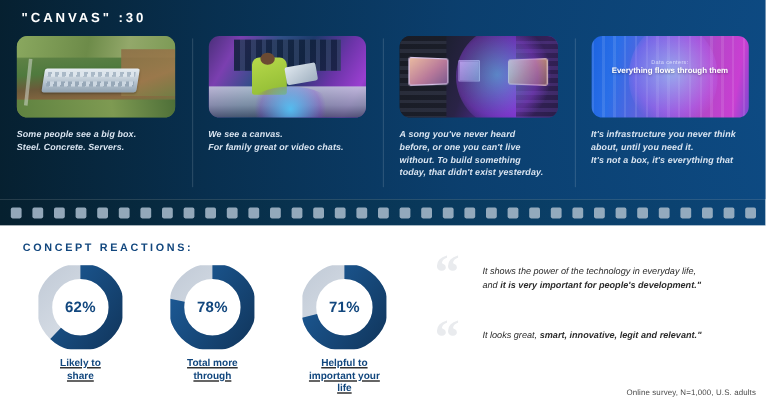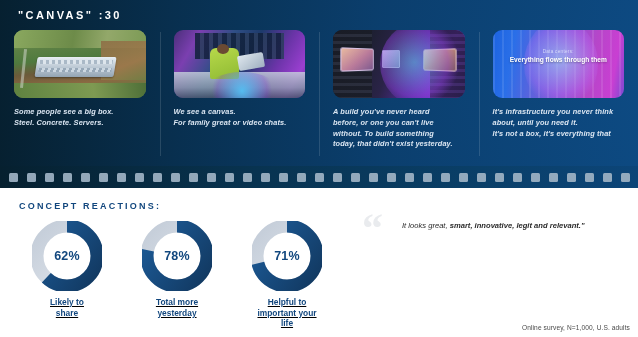--- a/index.html
+++ b/index.html
@@ -208,21 +208,21 @@
         <div class="panel">
           <div class="thumb t3">
             <div class="srv"></div>
               <div class="srv2"></div>
             <div class="sc1"></div>
               <div class="sc2"></div>
               <div class="sc3"></div>
               <div class="sphere"></div>
           </div>
           <div class="cap-text">
-            <span>A build you've never heard</span>
+            <span>A song you've never heard</span>
             <span>before, or one you can't live</span>
             <span>without. To build something</span>
             <span>today, that didn't exist yesterday.</span>
           </div>
         </div>
 
         <div class="panel">
           <div class="thumb t4">
             <div class="cols"></div>
               <div class="orb"></div>
@@ -315,21 +315,21 @@
                 <linearGradient id="g1" x1="0.15" y1="1" x2="0.85" y2="0">
                   <stop offset="0%" stop-color="#123a63"></stop>
                   <stop offset="100%" stop-color="#1c5a96"></stop>
                 </linearGradient>
               </defs>
               <circle cx="35" cy="35" r="30" fill="none" stroke="url(#t1)" stroke-width="13"></circle>
               <circle cx="35" cy="35" r="30" fill="none" stroke="url(#g1)" stroke-width="13" stroke-dasharray="147.03 41.47" transform="rotate(-90 35 35)"></circle>
             </svg>
             <div class="donut-val">78%</div>
           </div>
-          <div class="donut-label"><span>Total more</span><br><span>yesterday</span></div>
+          <div class="donut-label"><span>Total more</span><br><span>through</span></div>
         </div>
         <div class="donut-col">
           <div class="donut-wrap">
             <svg class="donut-svg" viewBox="0 0 70 70">
               <defs>
                 <linearGradient id="t2" x1="1" y1="1" x2="0" y2="0">
                   <stop offset="0%" stop-color="#e3e8ee"></stop>
                   <stop offset="100%" stop-color="#c3ccd8"></stop>
                 </linearGradient>
                 <linearGradient id="g2" x1="0.15" y1="1" x2="0.85" y2="0">
@@ -343,20 +343,27 @@
             <div class="donut-val">71%</div>
           </div>
           <div class="donut-label"><span>Helpful to</span><br><span>important your</span><br><span>life</span></div>
         </div>
       </div>
 
     <div class="quotes">
       <div class="quote">
         <span class="qmark">“</span>
         <div class="qtext">
+          <span>It shows the power of the technology in everyday life,</span><br>
+          <span>and </span><b>it is very important for people's development."</b>
+        </div>
+      </div>
+      <div class="quote">
+        <span class="qmark">“</span>
+        <div class="qtext">
           <span>It looks great, </span><b>smart, innovative, legit and relevant."</b>
         </div>
       </div>
     </div>
 
     <div class="footnote">Online survey, N=1,000, U.S. adults</div>
   </div>
 </div>
 
 </body></html>

